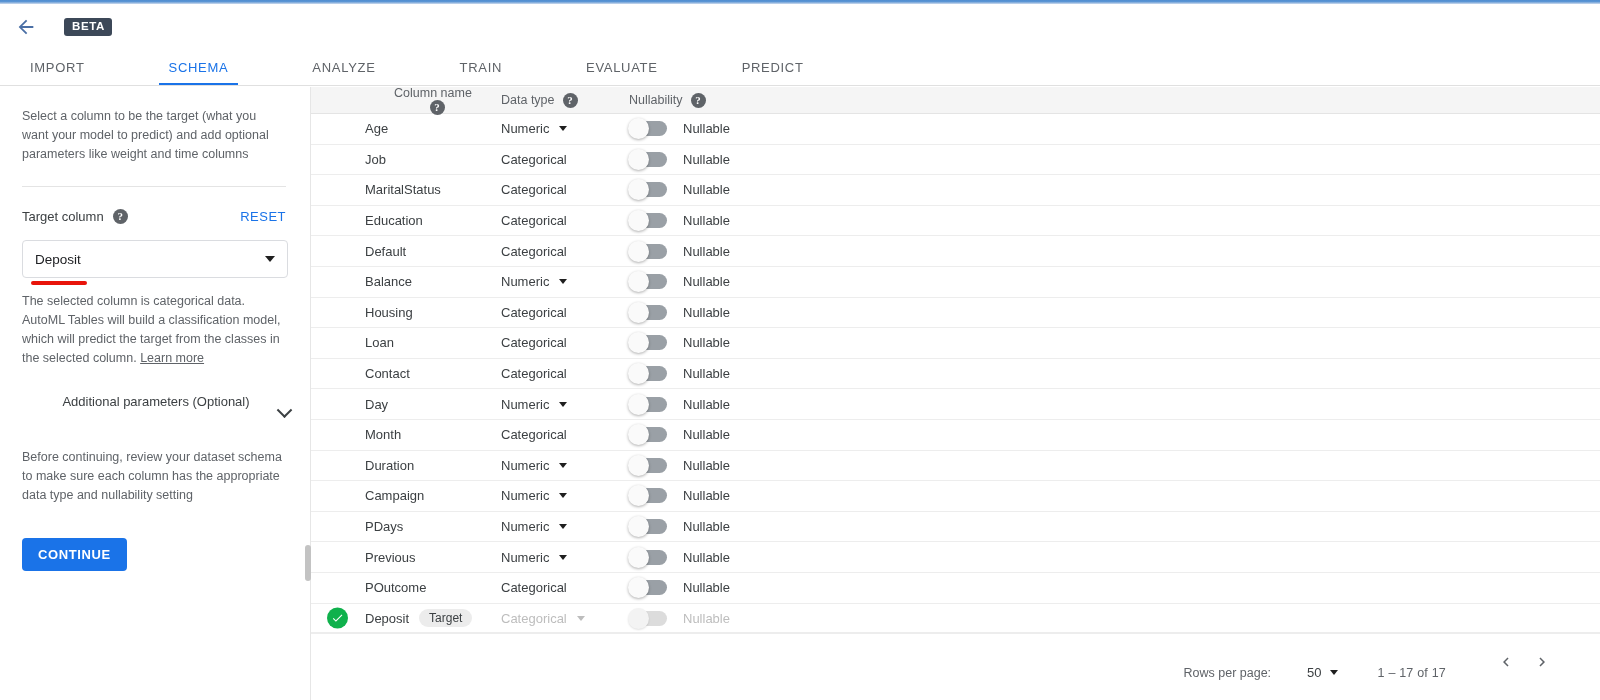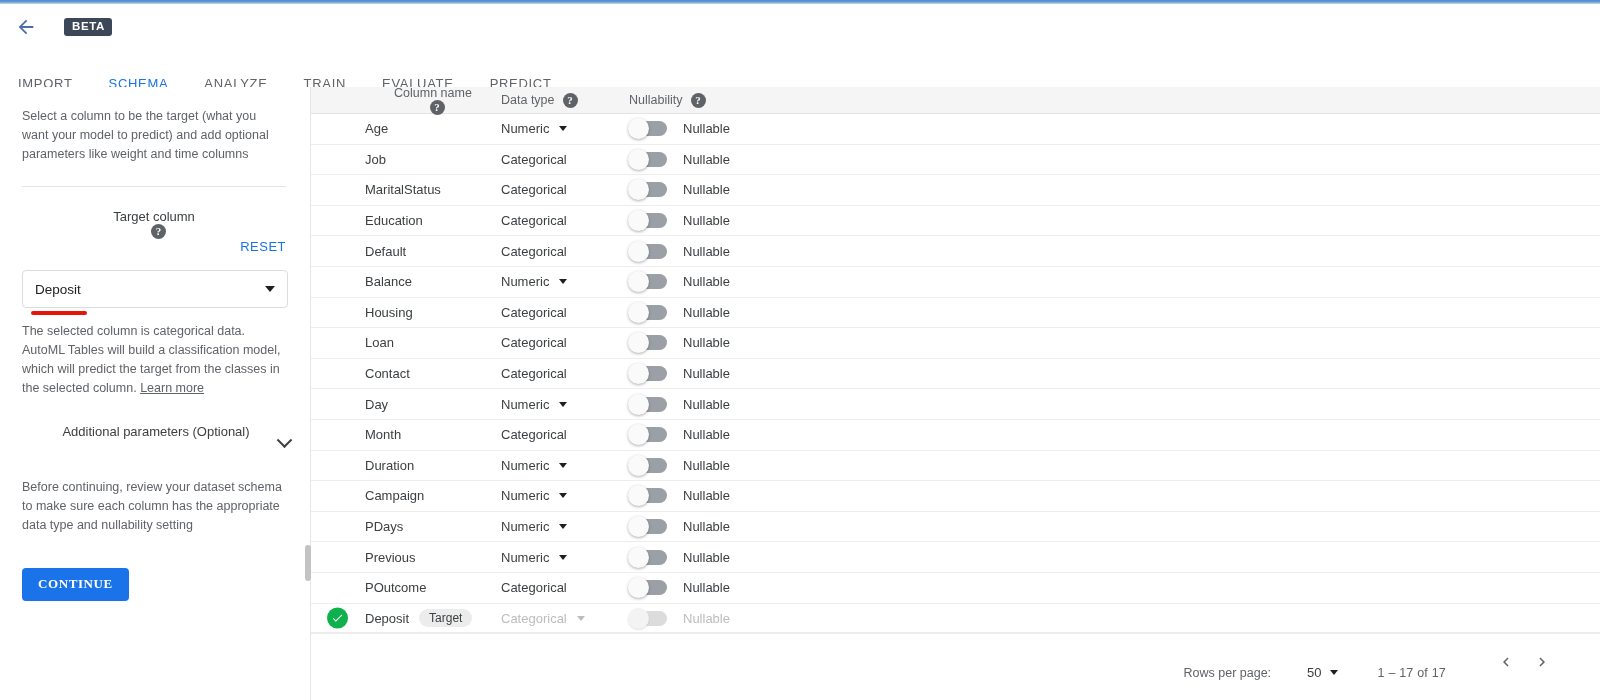--- a/index.html
+++ b/index.html
@@ -50,25 +50,26 @@
     font-size: 11.5px;
     font-weight: bold;
     letter-spacing: .6px;
     padding: 3px 7px 3px 8px;
     border-radius: 3px;
     line-height: 1;
   }
 
   
   .tabs {
-    position: absolute; top: 66px; left: 0;
+    position: absolute; top: 50px; left: 0;
     width: 1600px; height: 36px;
     border-bottom: 1px solid #e0e0e0;
     display: flex; align-items: flex-end;
-    padding-left: 0;
+    padding-left: 12px;
+    gap: 48px;
   }
   .tab {
     position: relative;
     height: 36px;
     display: flex; align-items: center; justify-content: center;
     padding: 0 18px;
     font-size: 13px;
     font-weight: 500;
     letter-spacing: .7px;
     color: #5f6368;
@@ -102,23 +103,22 @@
     font-size: 12.5px;
     line-height: 1.52;
     color: #5f6368;
     margin: 0;
   }
   .panel-divider {
     height: 1px; background: #e4e4e4;
     margin: 22px 0 0 0;
   }
   .target-row {
-    display: flex; align-items: center;
+    display: flex; align-items: flex-start;
     margin-top: 22px;
-    flex-direction: column;
   }
   .target-label {
     font-size: 13px; color: #3c4043;
   }
   .help-icon {
     display: inline-flex;
     align-items: center; justify-content: center;
     width: 15px; height: 15px;
     border-radius: 50%;
     background: #5f6368;
@@ -207,21 +207,21 @@
     background: #1a73e8;
     color: #fff;
     font-size: 13px;
     font-weight: bold;
     letter-spacing: .6px;
     border: none;
     border-radius: 4px;
     height: 33px;
     padding: 0 16px;
     cursor: pointer;
-    font-family: Liberation Serif, serif;
+    font-family: Liberation Sans, sans-serif;
   }
 
   
   .table-area {
     position: absolute; top: 87px; left: 311px;
     width: 1289px; height: 613px;
     background: #fff;
   }
   .t-header {
     display: flex; align-items: center;

